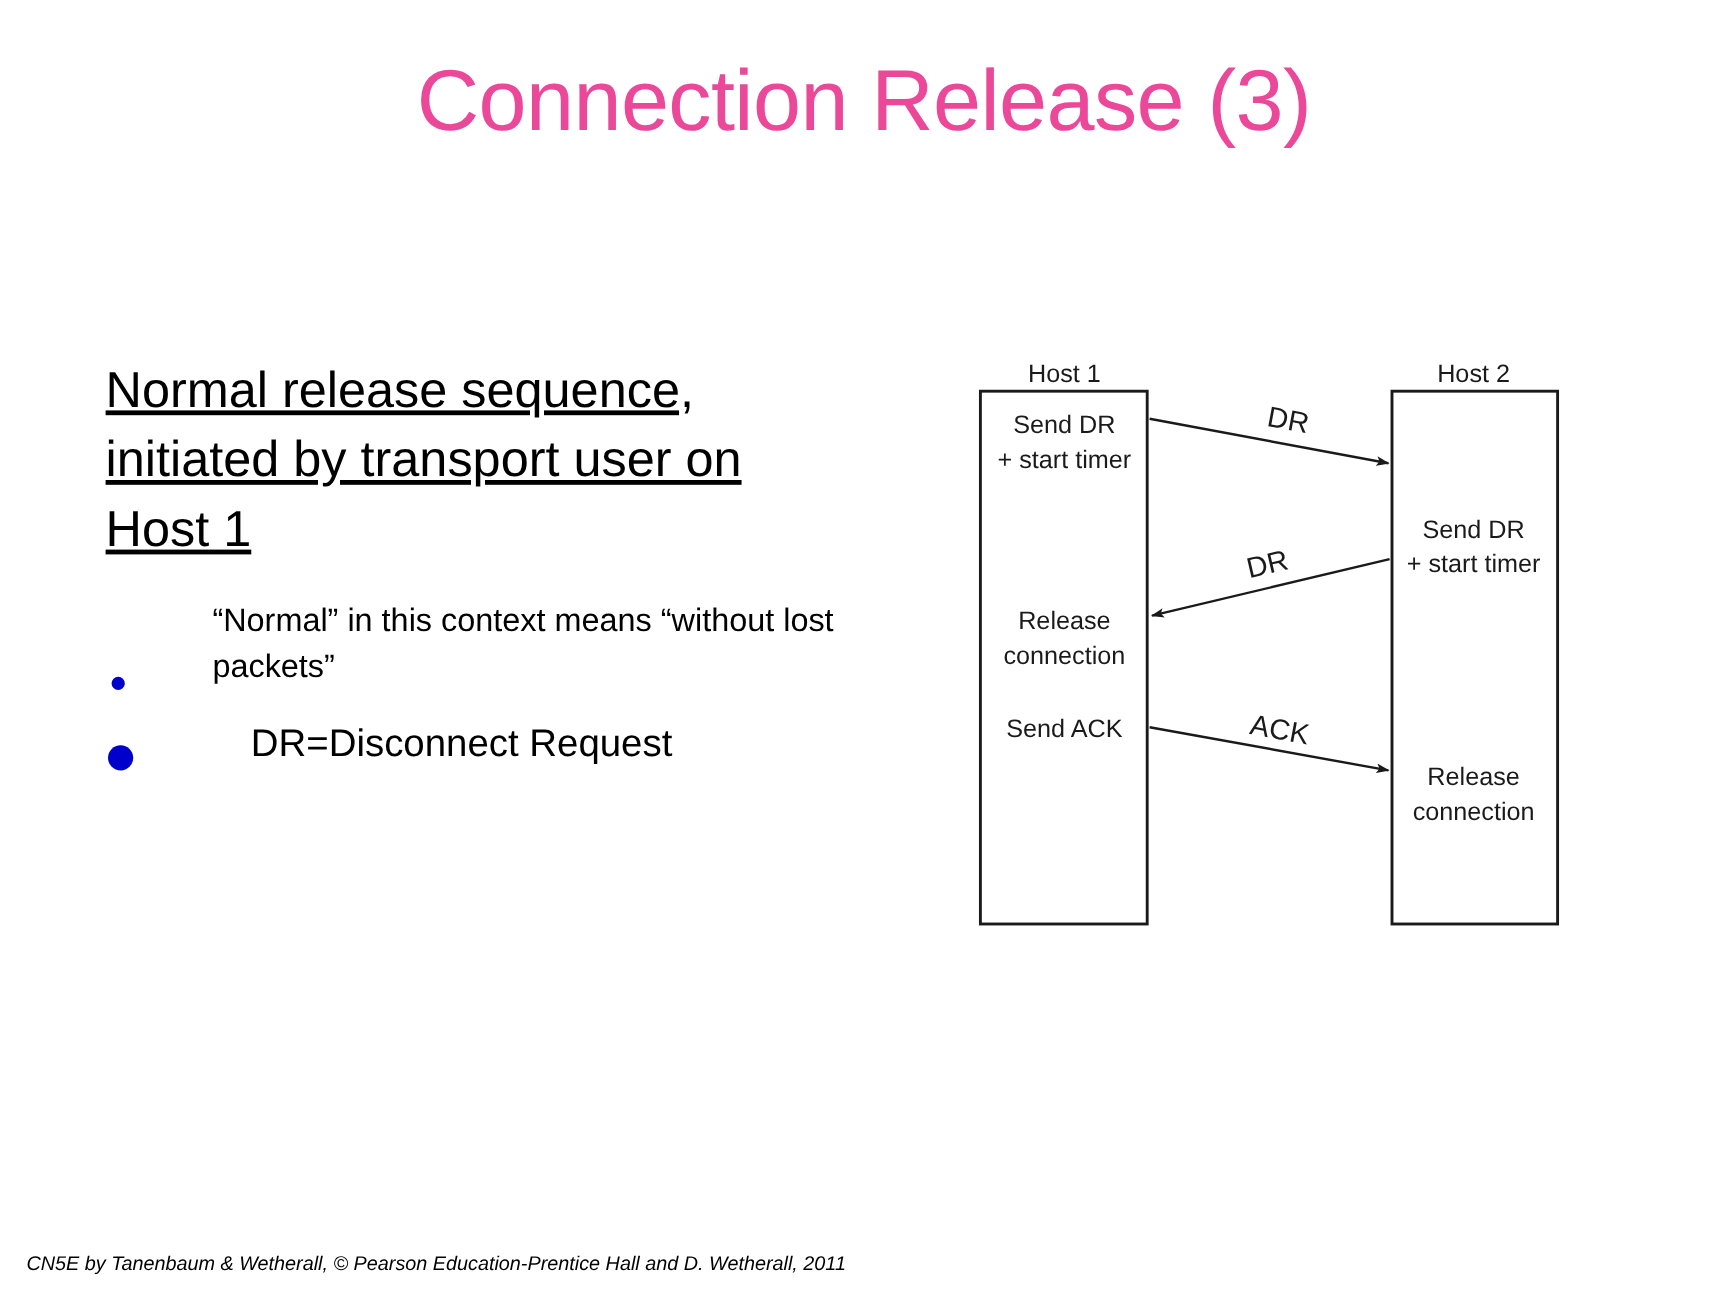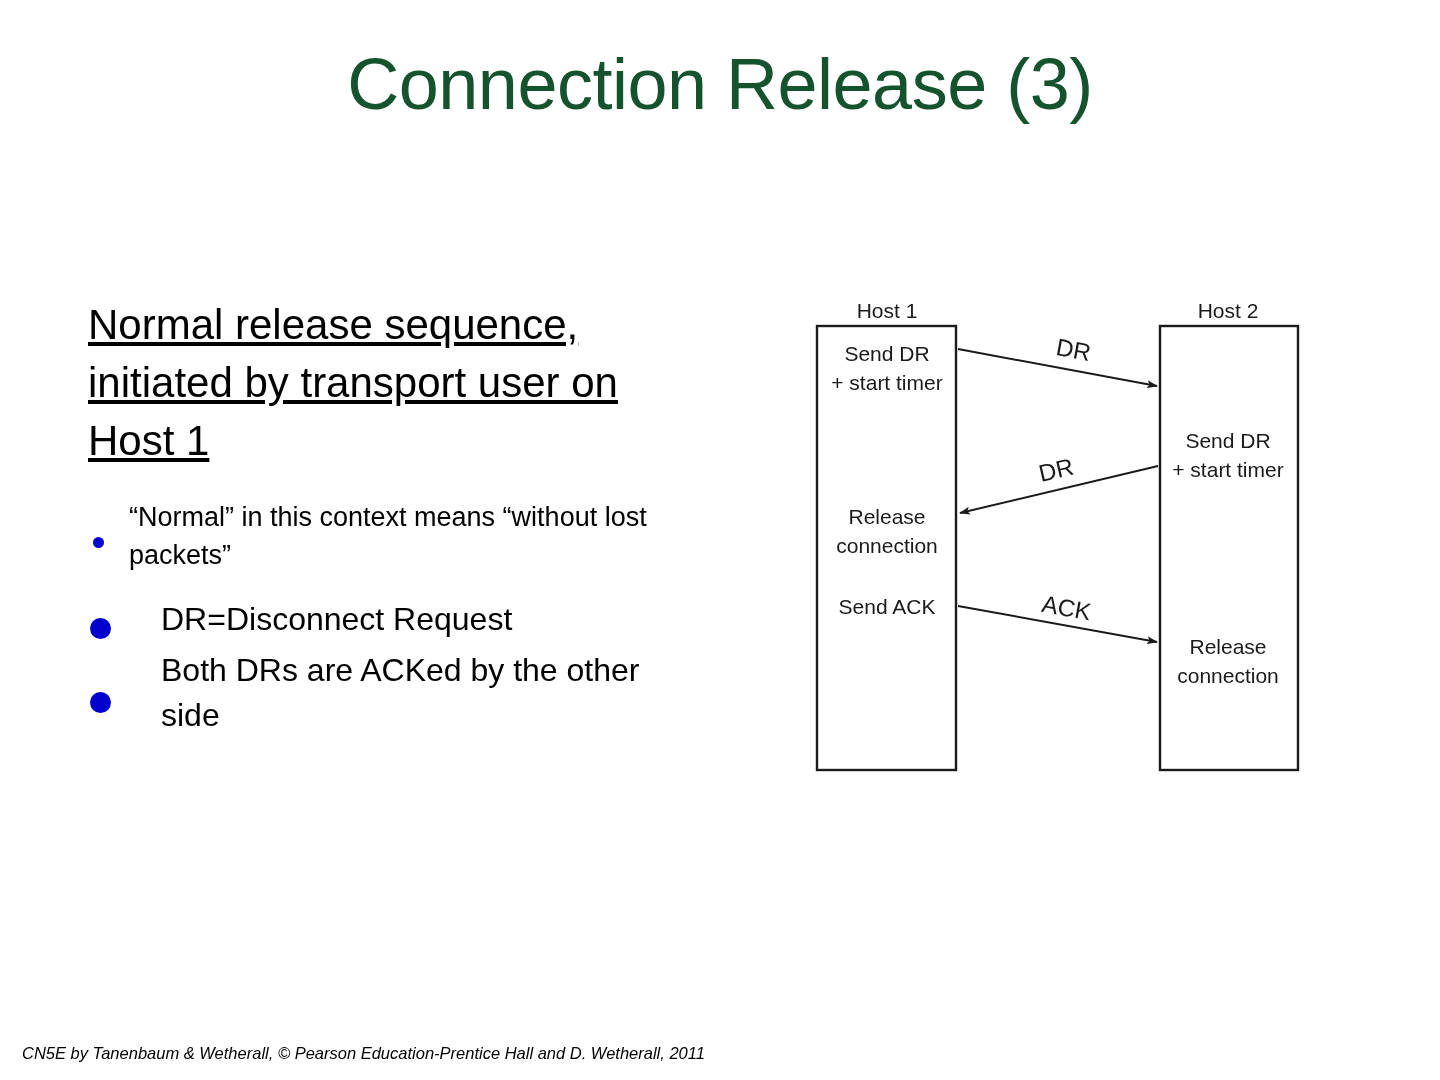--- a/index.html
+++ b/index.html
@@ -19,21 +19,21 @@
   
   .slide-title {
     position: absolute;
     left: 0;
     top: 48px;
     width: 1440px;
     text-align: center;
     font-size: 72px;
     line-height: 1.0;
     font-weight: normal;
-    color: #14532d;
+    color: #ec4899;
     letter-spacing: -0.5px;
     white-space: nowrap;
   }
 
   
   .body-column {
     position: absolute;
     left: 88px;
     top: 296px;
     width: 640px;
@@ -43,22 +43,23 @@
     font-size: 42px;
     line-height: 1.38;
     color: #000000;
     margin: 0 0 28px 0;
     width: 625px;
     text-decoration: underline;
   }
 
   .bullet-row {
     display: flex;
-    align-items: center;
+    align-items: flex-end;
     margin: 0 0 6px 0;
+    gap: 48px;
   }
 
   .bullet-row.small {
     margin-bottom: 22px;
   }
 
   .bullet-dot {
     flex: 0 0 auto;
     display: inline-block;
     border-radius: 50%;
@@ -138,24 +139,20 @@
   <div class="bullet-row small">
     <span class="bullet-dot"></span>
     <span class="bullet-text-small">“Normal” in this context means “without lost packets”</span>
   </div>
 
   <div class="bullet-row large">
     <span class="bullet-dot"></span>
     <span class="bullet-text-large">DR=Disconnect Request</span>
   </div>
 
-  <div class="bullet-row large">
-    <span class="bullet-dot"></span>
-    <span class="bullet-text-large">Both DRs are ACKed by the other side</span>
-  </div>
 
 </div>
 
 <div class="diagram">
   <svg width="520" height="500" viewBox="0 0 520 500" xmlns="http://www.w3.org/2000/svg">
     <defs>
       <marker id="arrowhead" markerWidth="11" markerHeight="8" refX="10" refY="4" orient="auto" markerUnits="userSpaceOnUse">
         <path d="M0,0 L11,4 L0,8 L2.5,4 Z" fill="#1a1a1a"></path>
       </marker>
     </defs>

